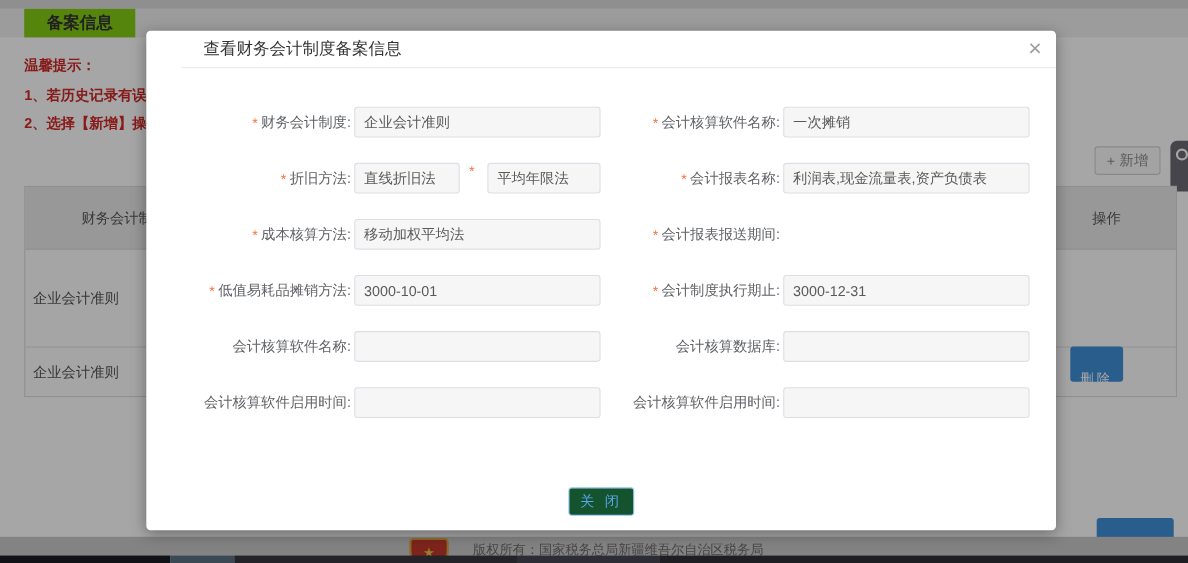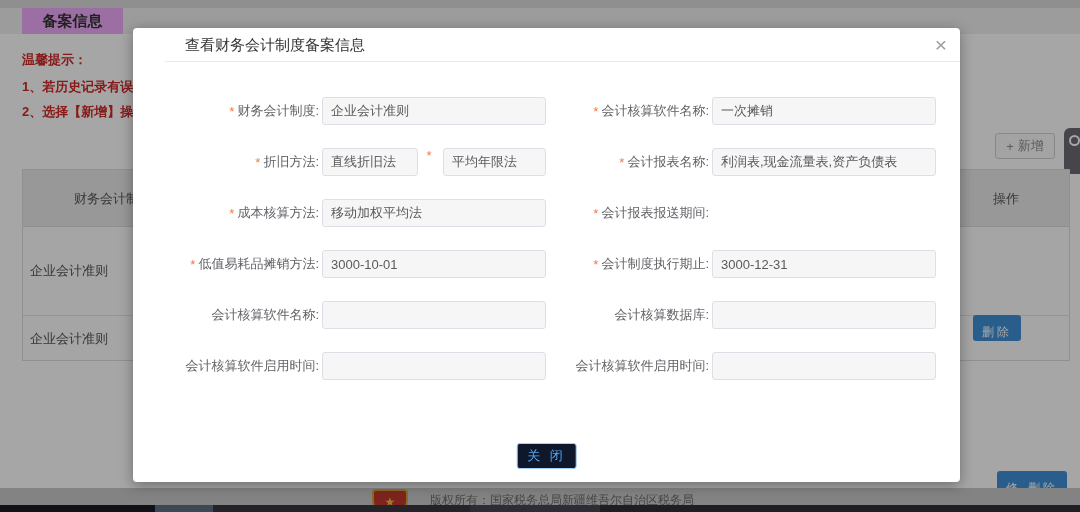--- a/index.html
+++ b/index.html
@@ -3,21 +3,21 @@
 <meta charset="utf-8">
 <style>
   * { margin:0; padding:0; box-sizing:border-box; }
   html,body { background:#888; }
   .stage { position:relative; width:1080px; height:512px; overflow:hidden;
            background:#ffffff; font-family:"Liberation Sans","DejaVu Sans",sans-serif; }
 
   
   .bg-topband { position:absolute; left:0; top:0; width:1080px; height:8px; background:#dcdcdc; }
   .bg-tabstrip { position:absolute; left:0; top:8px; width:1080px; height:26px; background:#f0f0f0; }
-  .bg-tab { position:absolute; left:22px; top:8px; width:101px; height:26px; background:#f0abfc;
+  .bg-tab { position:absolute; left:22px; top:8px; width:101px; height:26px; background:#84cc16;
             font-size:15px; font-weight:bold; color:#333; text-align:center; line-height:26px; }
   .tips { position:absolute; left:22px; font-size:13px; font-weight:bold; color:#cf2a27; white-space:nowrap; }
   .tips.t0 { top:51px; } .tips.t1 { top:78px; } .tips.t2 { top:103px; }
 
   .add-btn { position:absolute; left:995px; top:133px; width:60px; height:26px; background:#fbfbfb;
              border:1px solid #d2d2d2; border-radius:3px; color:#8c8c8c; font-size:13px;
              display:flex; align-items:center; justify-content:center; gap:4px; }
 
   .float-widget { position:absolute; left:1064px; top:128px; width:20px; height:46px;
                   background:#6a6a74; border-radius:6px 0 0 6px; }
@@ -29,21 +29,21 @@
   .btable .thead { position:absolute; left:0; top:0; width:100%; height:57px; background:#eaeaea;
                    border-bottom:1px solid #dcdcdc; }
   .btable .th1 { position:absolute; left:0; top:0; width:180px; height:57px; line-height:57px;
                  text-align:center; font-size:13px; color:#555; }
   .btable .thop { position:absolute; left:970px; top:0; height:65px; line-height:57px;
                   font-size:13px; color:#555; }
   .btable .row1 { position:absolute; left:0; top:57px; width:100%; height:89px; border-bottom:1px solid #e4e4e4; }
   .btable .row2 { position:absolute; left:0; top:146px; width:100%; height:45px; }
   .btable .cval { position:absolute; left:7px; top:0; height:100%; display:flex; align-items:center;
                   font-size:13px; color:#555; }
-  .tbl-btn { position:absolute; height:26px; padding:4px 9px; background:#3e8fd8; color:#fff;
+  .tbl-btn { position:absolute; height:26px; padding:16px 9px; background:#3e8fd8; color:#fff;
              border:none; border-radius:3px; font-size:12px; letter-spacing:3px; line-height:26px; }
   .r1-del { left:950px; top:88px; }
   .r2-mod { left:974px; top:155px; }
   .r2-del { left:996px; top:155px; }
 
   .footerband { position:absolute; left:0; top:488px; width:1080px; height:17px; background:#c9c9c9; }
   .emblem { position:absolute; left:372px; top:489px; width:36px; height:26px; background:#c0392b;
             border:2px solid #d9a441; border-radius:4px 4px 14px 14px; text-align:center;
             color:#e8c24a; font-size:12px; line-height:22px; overflow:hidden; }
   .copyright { position:absolute; left:430px; top:492px; font-size:12px; color:#6a6a6a; white-space:nowrap; }
@@ -69,21 +69,21 @@
   .frow { display:flex; align-items:center; height:28px; margin-bottom:23px; }
   .flabel { font-size:13px; color:#606266; display:flex; justify-content:flex-end; align-items:center;
             white-space:nowrap; padding-right:3px; }
   .flabel.l { width:189px; } .flabel.r { width:166px; }
   .star { color:#f2794b; margin-right:3px; font-size:13px; }
   .finput { width:224px; height:28px; background:#f6f6f6; border:1px solid #dcdfe6; border-radius:3px;
             font-size:13px; color:#5a5a5a; padding:0 8px; font-family:inherit; outline:none; }
   .dual { width:224px; display:flex; align-items:flex-start; justify-content:space-between; }
   .dual .fa { width:96px; } .dual .fb { width:103px; }
   .m-closebtn { position:absolute; left:50%; transform:translateX(-50%); top:415px; height:26px;
-                padding:0 10px; background:#0f172a; border:1px solid #a3d0f8; border-radius:3px;
+                padding:0 10px; background:#14532d; border:1px solid #a3d0f8; border-radius:3px;
                 color:#55a7f0; font-size:13px; letter-spacing:3px; line-height:24px; cursor:pointer; }
 </style>
 </head>
 <body>
 
 <div class="stage">
 
   <div class="bg-topband"></div>
   <div class="bg-tabstrip"></div>
   <div class="bg-tab">备案信息</div>

